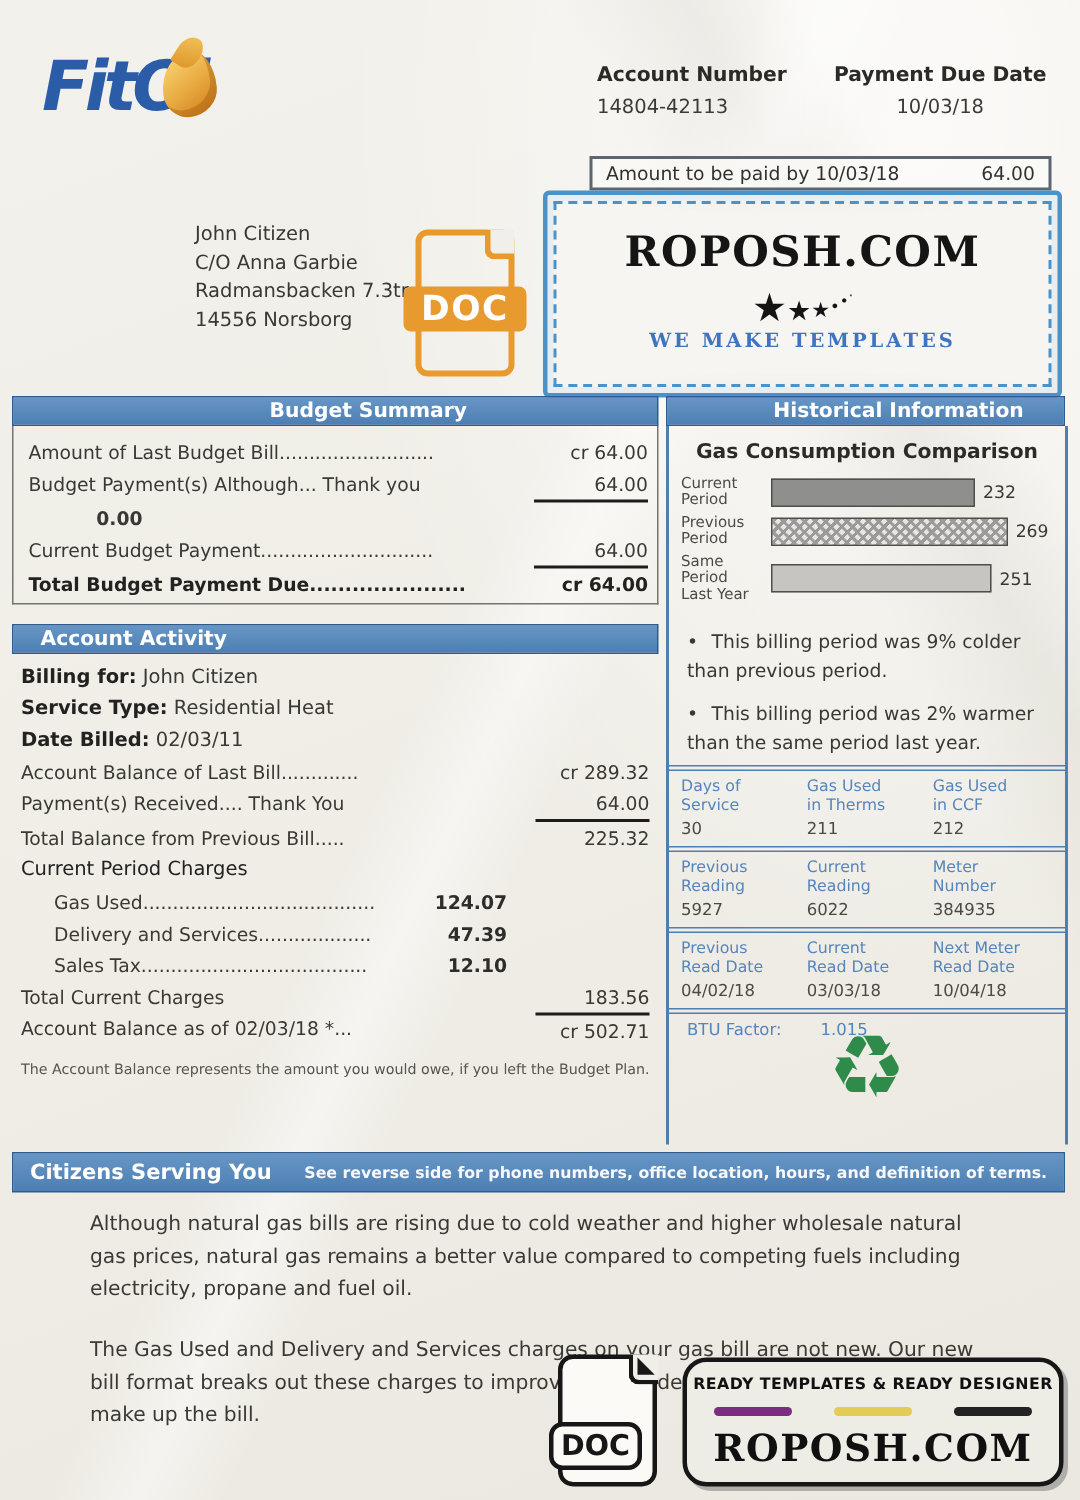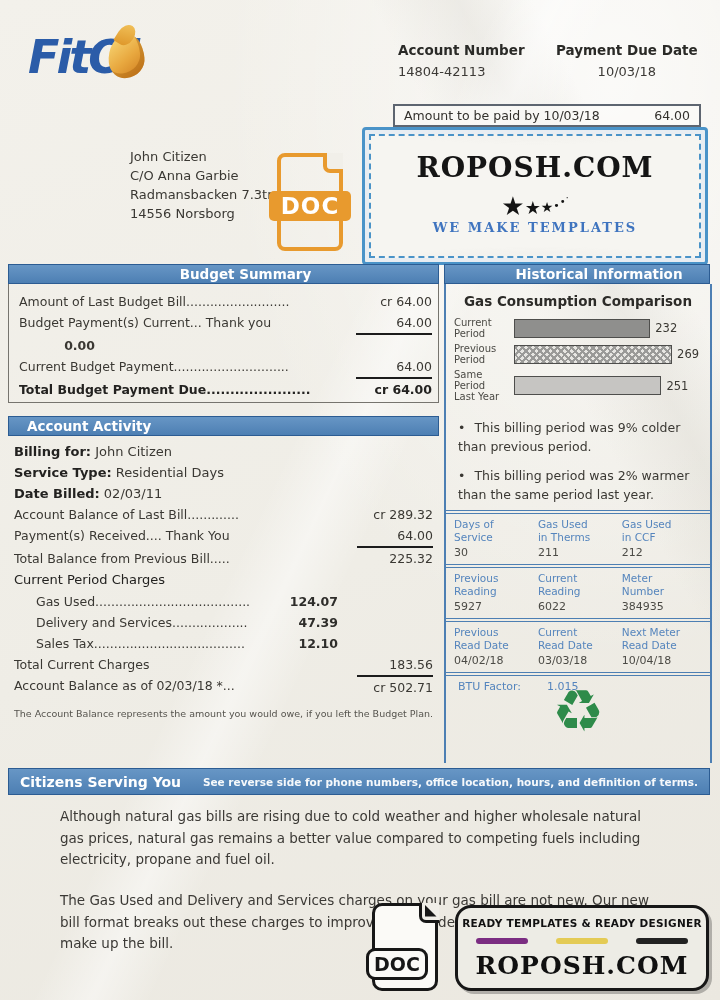--- a/index.html
+++ b/index.html
@@ -223,21 +223,21 @@
   <div class="bar bar-account">Account Activity</div>
 
   <div class="budget-box">
 
       <div class="bs-row">
         <span class="lbl">Amount of Last Budget Bill..........................</span>
         <span class="val">cr 64.00</span>
       </div>
 
       <div class="bs-row u">
-        <span class="lbl">Budget Payment(s) Current... Thank you</span>
+        <span class="lbl">Budget Payment(s) Although... Thank you</span>
         <span class="val">64.00</span>
       </div>
 
       <div class="bs-row b">
         <span class="val">0.00</span>
       </div>
 
       <div class="bs-row u">
         <span class="lbl">Current Budget Payment.............................</span>
         <span class="val">64.00</span>
@@ -361,21 +361,21 @@
   </div>
 
   <div class="aa">
     <div>
 
         <div class="aa-info">
           <span class="plbl">Billing for:</span><span> John Citizen</span>
         </div>
 
         <div class="aa-info">
-          <span class="plbl">Service Type:</span><span> Residential Days</span>
+          <span class="plbl">Service Type:</span><span> Residential Heat</span>
         </div>
 
         <div class="aa-info">
           <span class="plbl">Date Billed:</span><span> 02/03/11</span>
         </div>
       </div>
     <div>
 
         <div class="aa-row">
           <span class="lbl">Account Balance of Last Bill.............</span>

